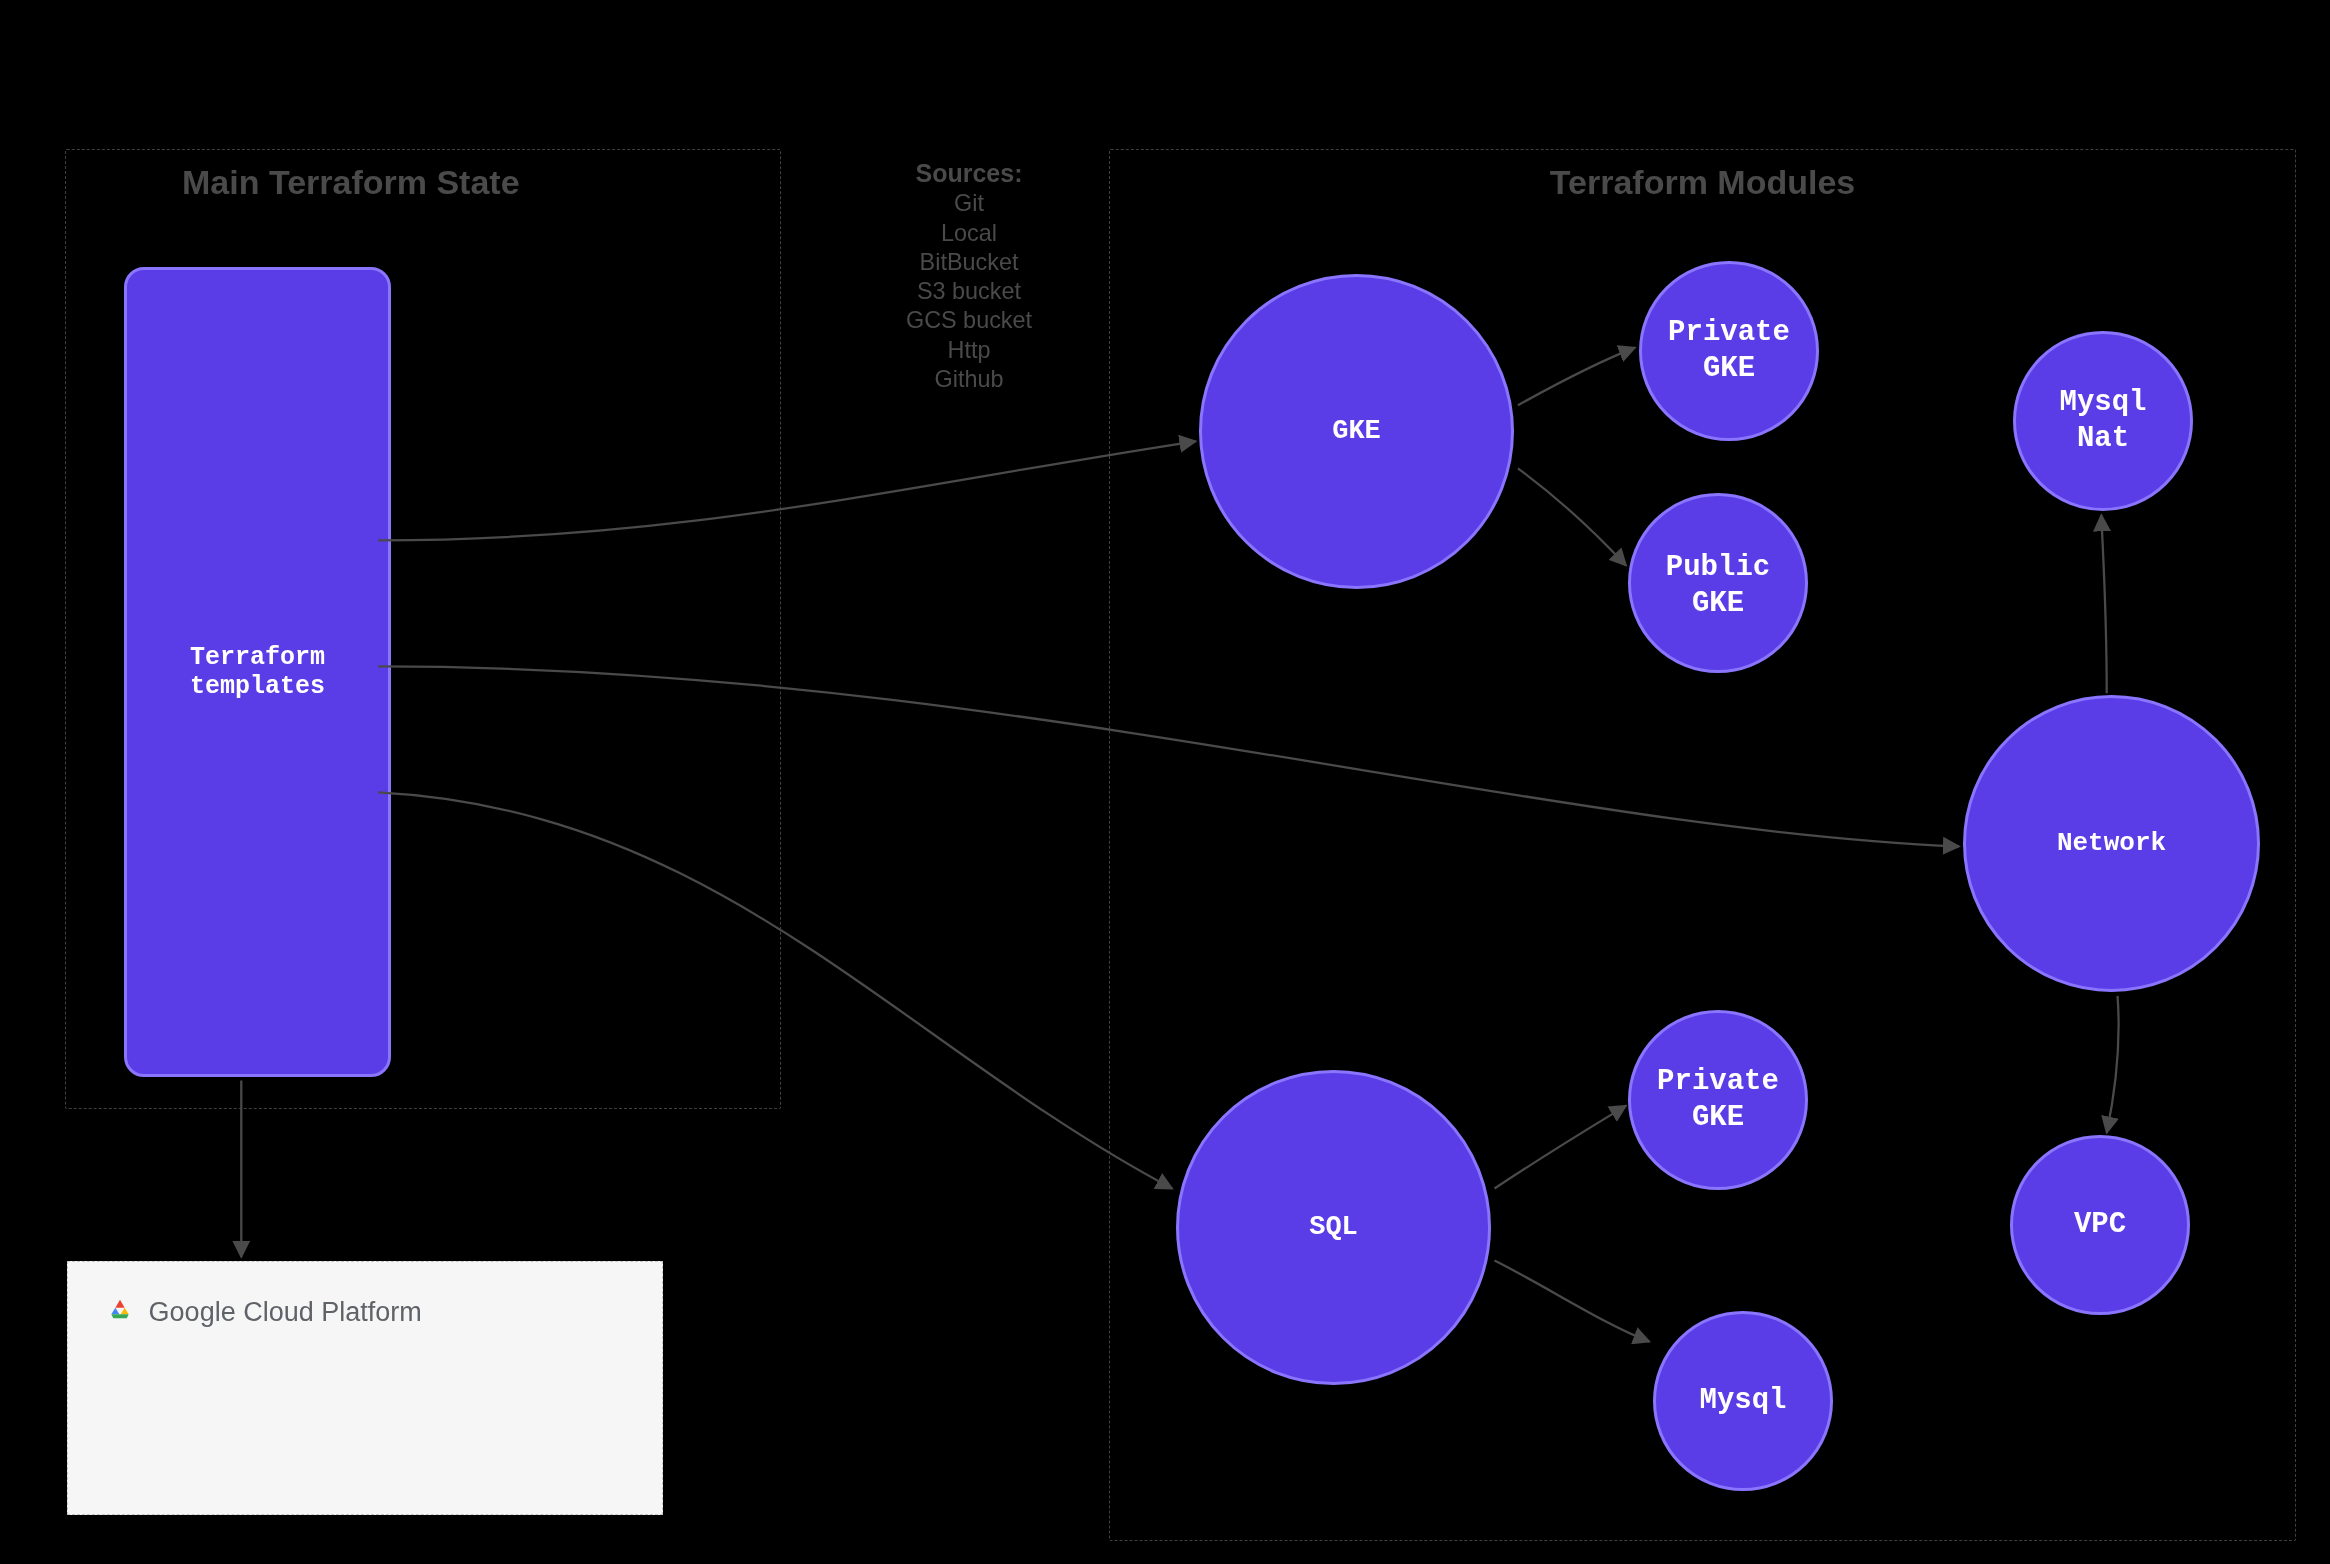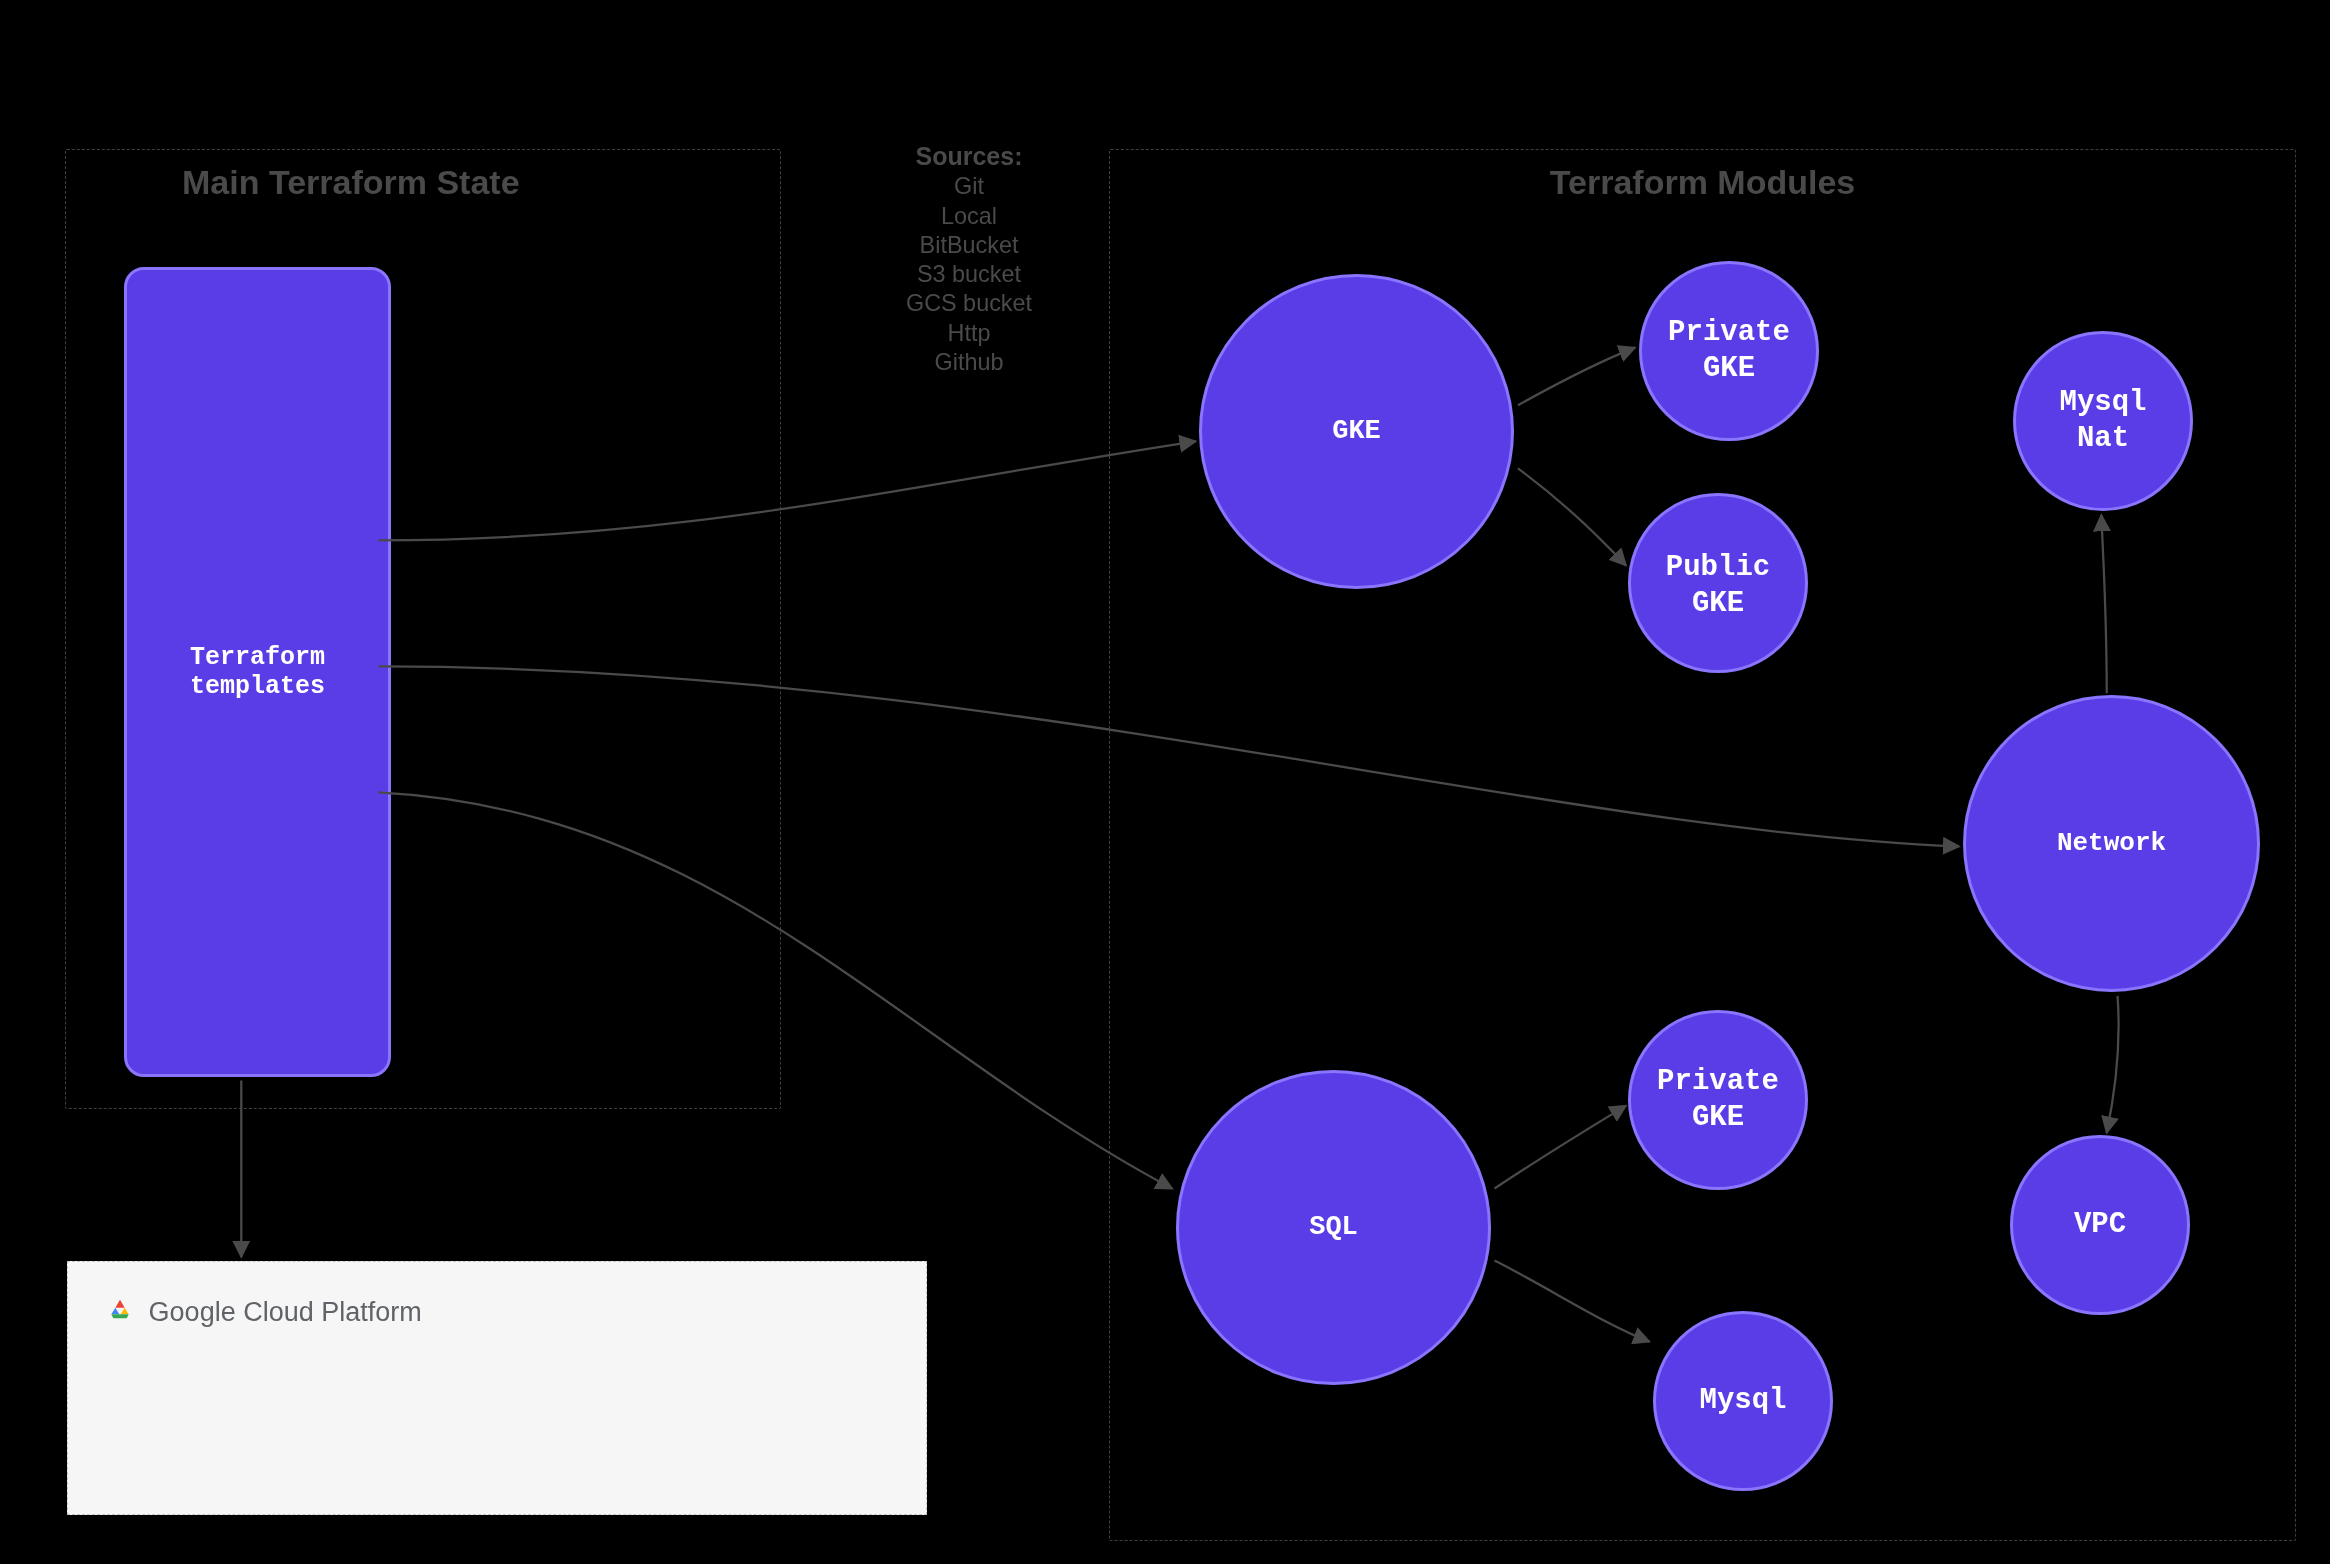--- a/index.html
+++ b/index.html
@@ -92,21 +92,21 @@
 
 <div class="dashed-box" style="left:65px; top:149px; width:716px; height:960px;">
   <div class="box-title" style="left:116px;">Main Terraform State</div>
 </div>
 
 <div class="tf-rect" style="left:124px; top:267px; width:267px; height:810px;">
   <span style="white-space:pre-line;">Terraform
 templates</span>
 </div>
 
-<div class="sources-block" style="left:861px; top:141px; width:216px;">
+<div class="sources-block" style="left:861px; top:158px; width:216px;">
   <div class="sources-title">Sources:</div>
   <div>Git</div>
   <div>Local</div>
   <div>BitBucket</div>
   <div>S3 bucket</div>
   <div>GCS bucket</div>
   <div>Http</div>
   <div>Github</div>
 </div>
 
@@ -139,21 +139,21 @@
   <span style="white-space:pre-line;">Private
 GKE</span>
 </div>
 <div class="circle small" style="left:1653px; top:1311px;text-align:right;">
   <span>Mysql</span>
 </div>
 <div class="circle small" style="left:2010px; top:1135px;">
   <span>VPC</span>
 </div>
 
-<div class="gcp-box" style="left:67px; top:1261px; width:860px; height:254px;">
+<div class="gcp-box" style="left:67px; top:1261px; width:596px; height:254px;">
   <div class="gcp-label">
     <span>
       <svg width="32" height="32" viewBox="0 0 48 48">
         <path fill="#EA4335" d="M24 10l-7 12h14z"></path>
         <path fill="#4285F4" d="M17 22l-6 10h12z"></path>
         <path fill="#FBBC05" d="M31 22l6 10H25z"></path>
         <path fill="#34A853" d="M11 32h26l-3 6H14z"></path>
       </svg>
     </span>
     <span>

